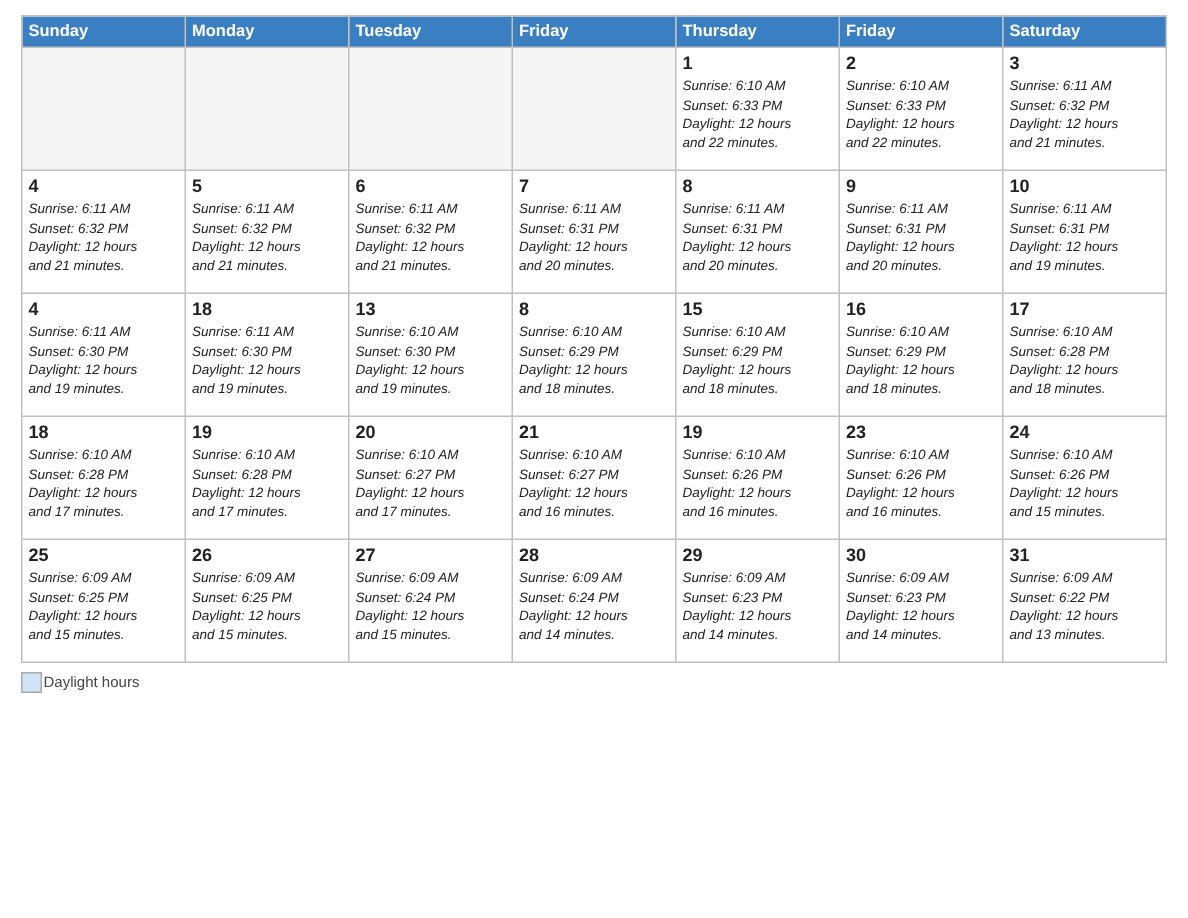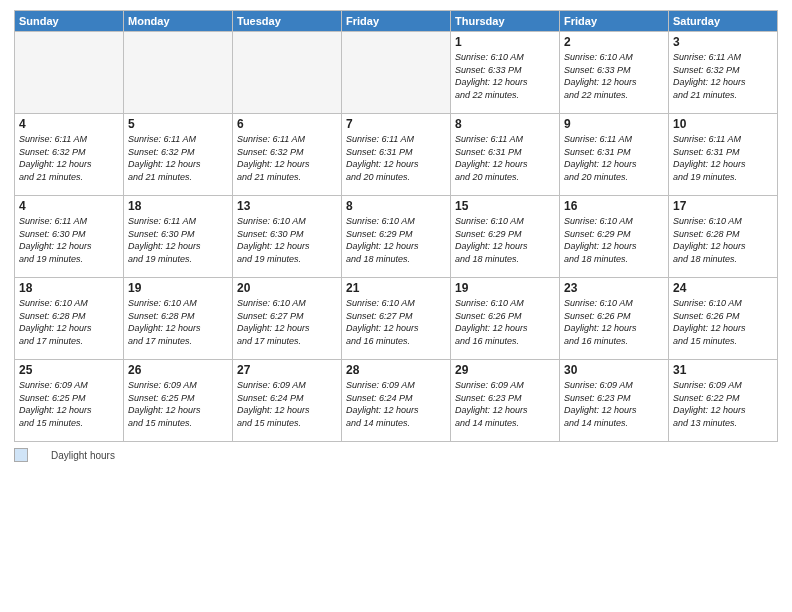--- a/index.html
+++ b/index.html
@@ -71,21 +71,21 @@
     }
     .day-info {
       font-size: 9px;
       line-height: 1.4;
       color: #222;
       font-style: italic;
     }
     .legend {
       display: flex;
       align-items: center;
-      gap: 23px;
+      gap: 1px;
       margin-top: 6px;
       font-size: 10px;
       color: #444;
     }
     .legend-box {
       width: 14px;
       height: 14px;
       background: #d0e4f7;
       border: 1px solid #aaa;
     }

